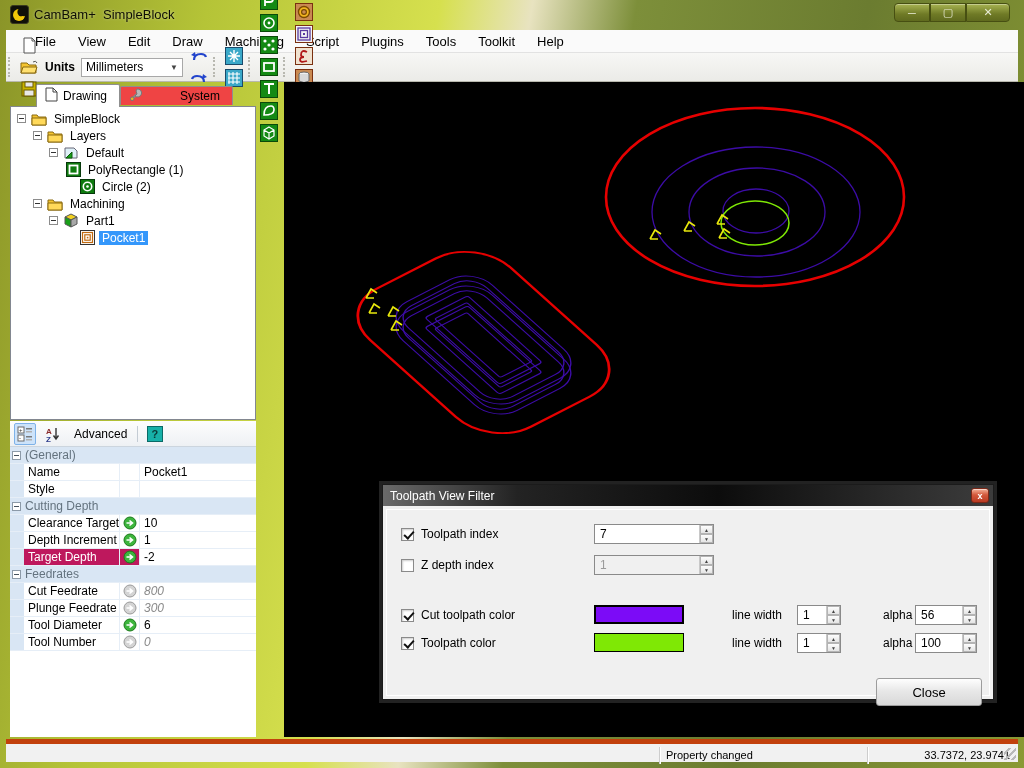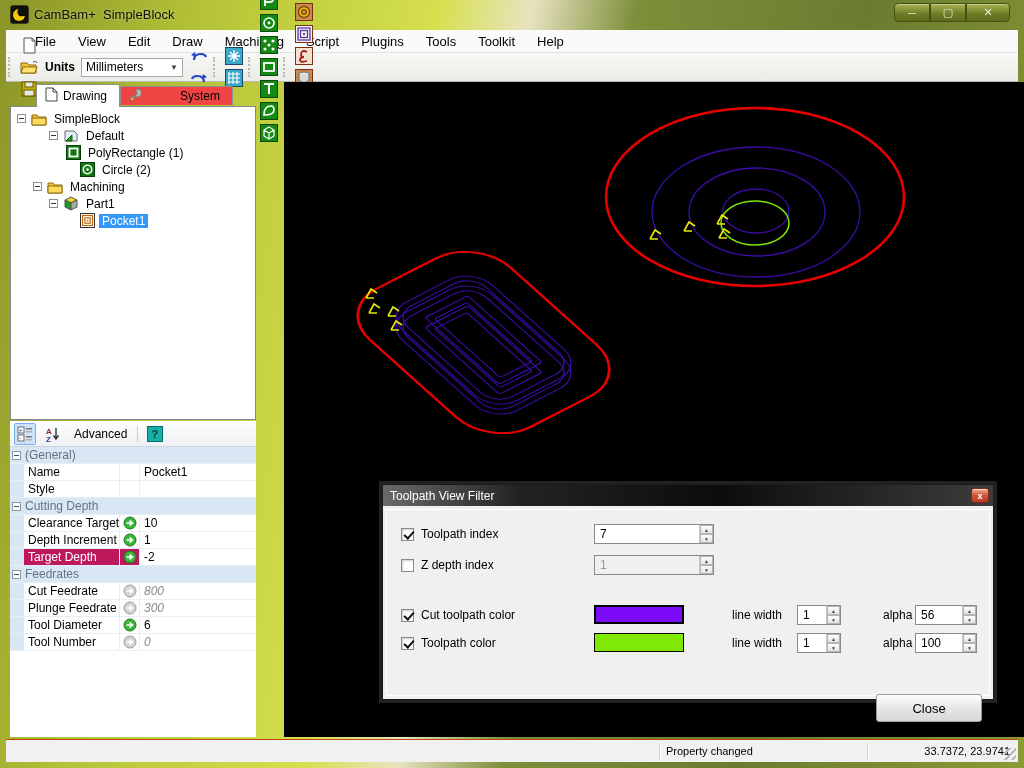--- a/index.html
+++ b/index.html
@@ -81,25 +81,25 @@
     border-left:2px solid #111; border-bottom:2px solid #111; transform:rotate(-48deg); }
   .dlg-label { font-size:12px; margin-left:7px; }
   .spin { height:20px; background:#fff; border:1px solid #8a8a8a; display:flex; position:absolute; }
   .spin .val { flex:1; font-size:12px; padding:2px 0 0 5px; }
   .spin.disabled { background:#f0f0f0; }
   .spin.disabled .val { color:#9a9a9a; }
   .spin .btns { width:14px; border-left:1px solid #c8c8c8; display:flex; flex-direction:column; }
   .spin .btns div { flex:1; background:linear-gradient(#fdfdfd,#e4e4e4); border:1px solid #b4b4b4; font-size:5px; color:#444;
     display:flex; align-items:center; justify-content:center; }
   .swatch { position:absolute; height:19px; width:90px; }
-  .close-btn { position:absolute; left:489px; top:184px; width:106px; height:28px; background:linear-gradient(#fefefe,#e8e8e8 45%,#d8d8d8);
+  .close-btn { position:absolute; left:489px; top:168px; width:106px; height:28px; background:linear-gradient(#fefefe,#e8e8e8 45%,#d8d8d8);
     border:1px solid #9c9c9c; border-radius:3px; font-size:13px; display:flex; align-items:center; justify-content:center; }
   
   .statusbar { position:absolute; left:6px; top:739px; width:1012px; height:23px; background:#f1f1f1;
-    border-top:1px solid #c2410c; font-size:11px; }
+    border-top:5px solid #c2410c; font-size:11px; }
   .sb-sep { position:absolute; top:3px; width:1px; height:17px; background:#cdcdcd; box-shadow:1px 0 0 #fff; }
   .sb-msg { position:absolute; left:660px; top:5px; }
   .sb-coords { position:absolute; left:868px; top:5px; width:136px; text-align:right; }
   .sb-grip { position:absolute; right:2px; bottom:2px; width:12px; height:12px;
     background:repeating-linear-gradient(135deg,transparent 0 3px,#b9b9b9 3px 5px); }
 </style>
 </head>
 <body>
 
 <div class="titlebar">
@@ -306,20 +306,30 @@
     <div style="padding-top:3px">
       <div class="tree-row" style="padding-left:6px">
      <div class="tree-expander"></div>
      <span class="tree-icon">
           <svg width="16" height="14" viewBox="0 0 16 14">
             <path d="M1,3 h5 l1.5,2 h7.5 v8 h-14 z" fill="#f4c430" stroke="#8a6a10"></path>
             <path d="M1,6 h14 v7 h-14 z" fill="#ffd95a" stroke="#8a6a10"></path>
           </svg>
         </span>
      <span class="tree-label">SimpleBlock</span>
+   </div>
+      <div class="tree-row" style="padding-left:22px">
+     <div class="tree-expander"></div>
+     <span class="tree-icon">
+          <svg width="16" height="14" viewBox="0 0 16 14">
+            <path d="M1,3 h5 l1.5,2 h7.5 v8 h-14 z" fill="#f4c430" stroke="#8a6a10"></path>
+            <path d="M1,6 h14 v7 h-14 z" fill="#ffd95a" stroke="#8a6a10"></path>
+          </svg>
+        </span>
+     <span class="tree-label">Layers</span>
    </div>
       <div class="tree-row" style="padding-left:38px">
      <div class="tree-expander"></div>
      <span class="tree-icon">
           <svg width="16" height="14" viewBox="0 0 16 14">
             <path d="M2,2 h9 l3,3 v7 h-12 z" fill="#dff0f8" stroke="#667"></path>
             <path d="M3,12 L9,6 L9,12 Z" fill="#18a018" stroke="#0a5a0a"></path>
           </svg>
         </span>
      <span class="tree-label">Default</span>

